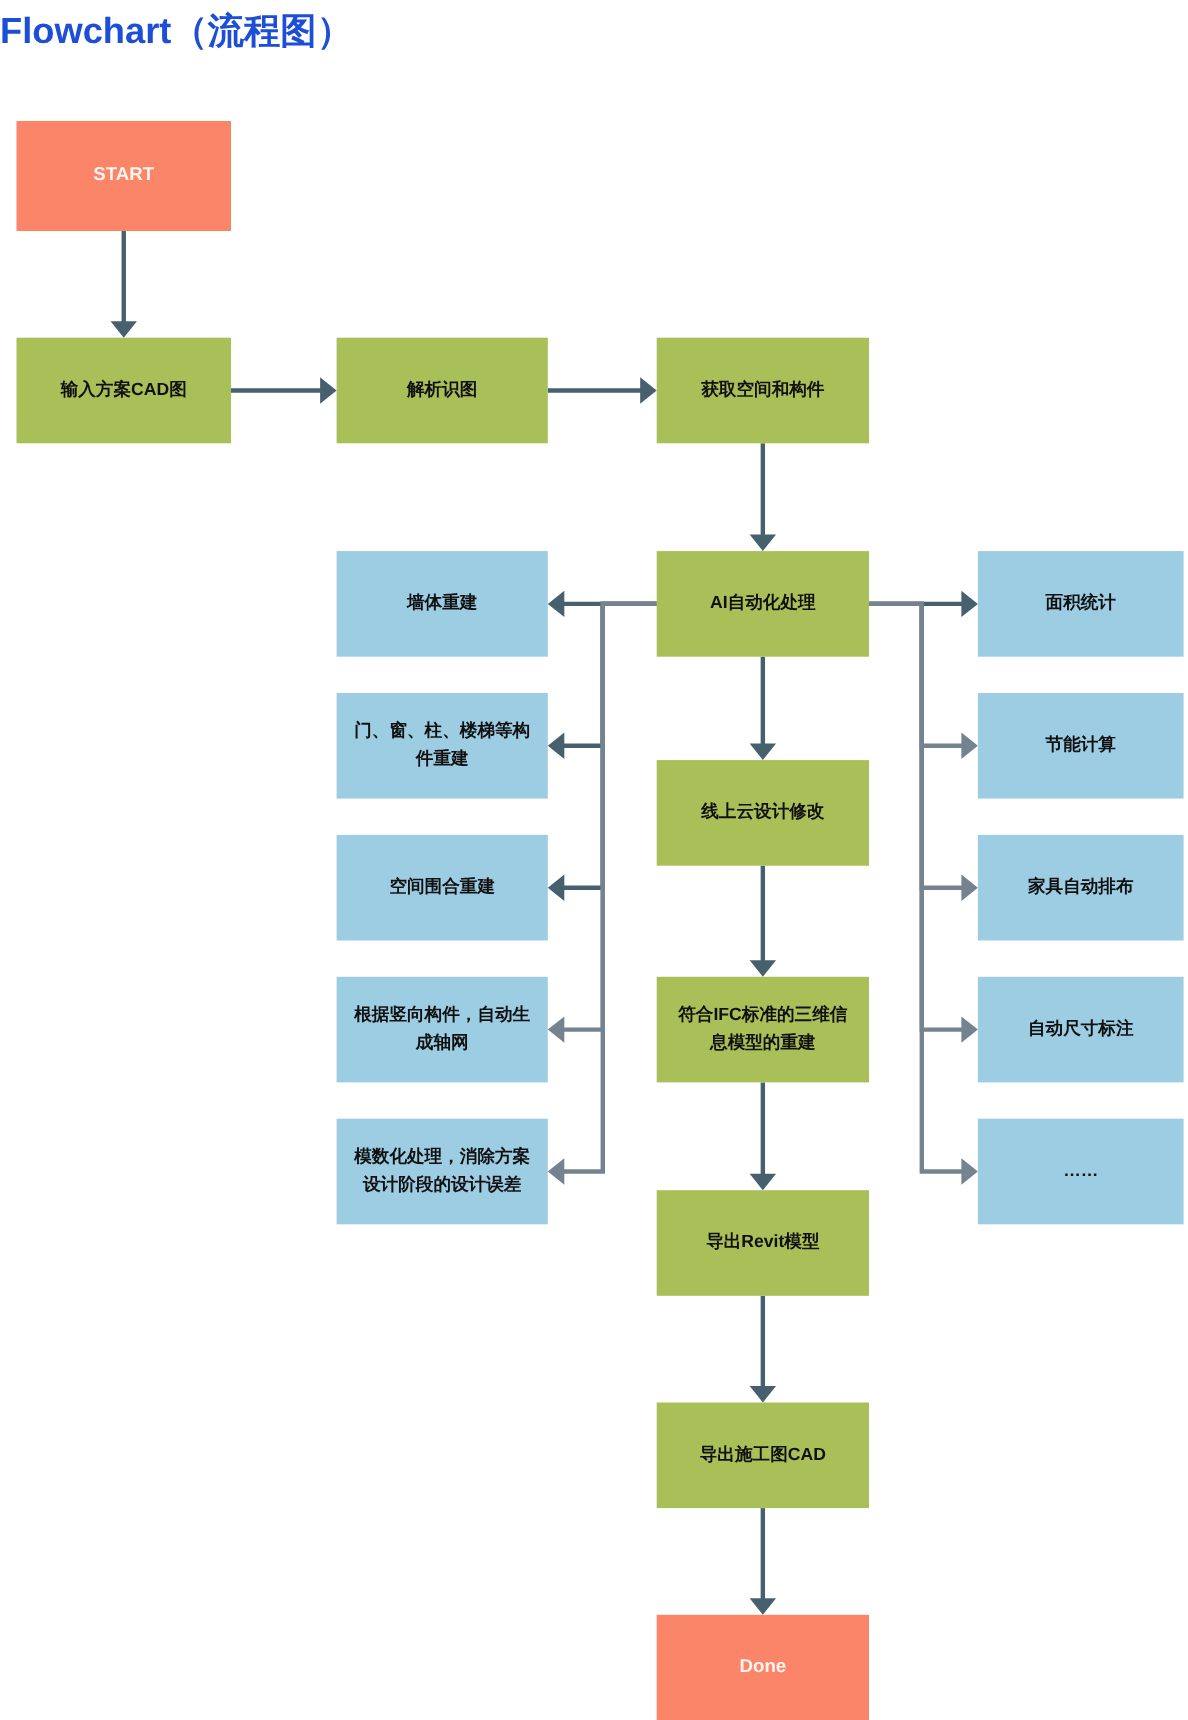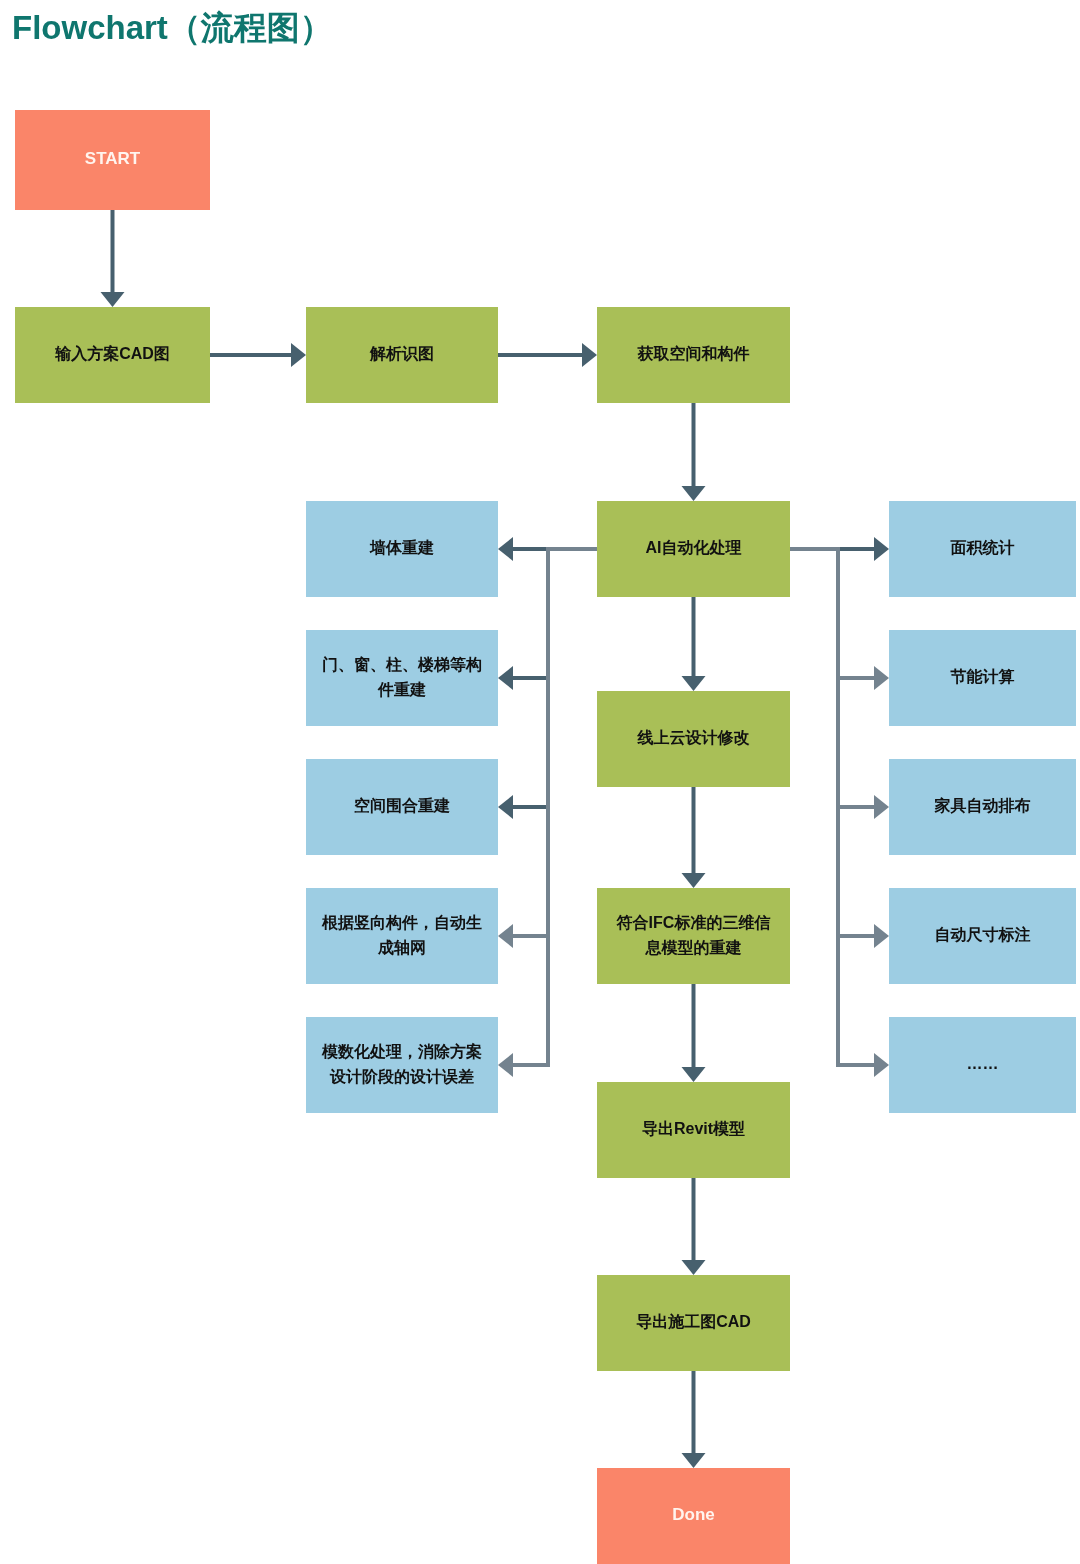--- a/index.html
+++ b/index.html
@@ -9,25 +9,25 @@
   }
   body {
     width: 1080px;
     height: 1564px;
     position: relative;
     font-family: "Liberation Sans", "DejaVu Sans", sans-serif;
     overflow: hidden;
   }
   #chart-title {
     position: absolute;
-    left: 12px;
+    left: 0;
     top: 6px;
     font-size: 33px;
     font-weight: bold;
-    color: #0f766e;
+    color: #1d4ed8;
     letter-spacing: 0px;
     white-space: nowrap;
   }
   #flow-canvas {
     position: absolute;
     left: 0;
     top: 0;
     width: 1080px;
     height: 1564px;
   }

